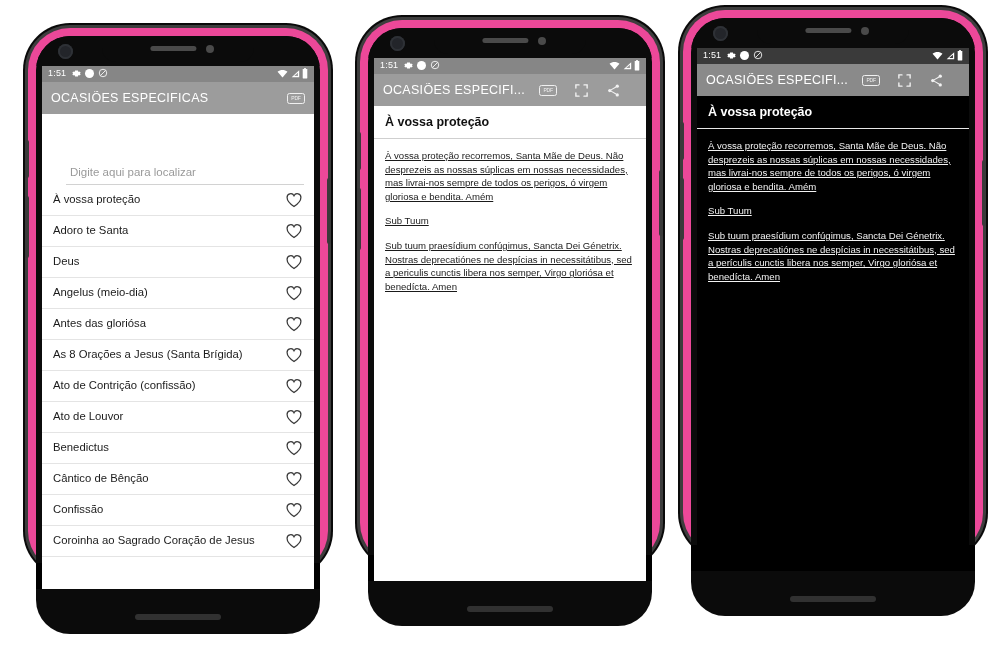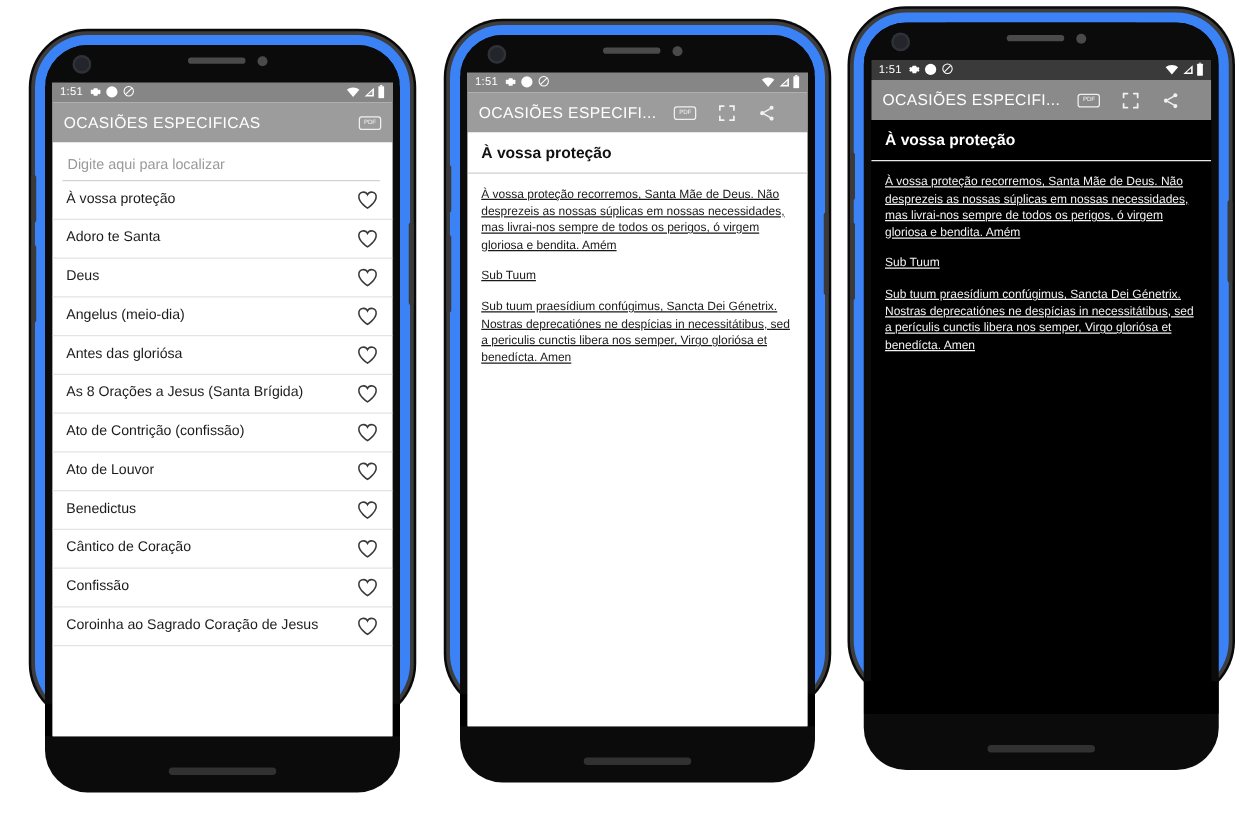--- a/index.html
+++ b/index.html
@@ -14,21 +14,21 @@
     font-family: "Liberation Sans", sans-serif;
     overflow: hidden;
   }
 
   
   .phone {
     position: absolute;
     width: 300px;
     height: 545px;
     border-radius: 42px;
-    background: #3b82f6;
+    background: #ec4899;
     box-shadow: 0 0 0 3px #3d3d3d, 0 0 0 5px #0a0a0a;
   }
   .phone.p1 { left: 28px;  top: 28px; }
   .phone.p2 { left: 360px; top: 20px; }
   .phone.p3 { left: 683px; top: 10px; }
 
   .bezel {
     position: absolute;
     left: 8px; top: 8px;
     width: 284px; height: 598px;
@@ -176,21 +176,21 @@
     display: flex; align-items: center; justify-content: center;
     font-size: 5px; color: #f0f0f0; letter-spacing: -0.2px;
     font-family: "Liberation Sans", sans-serif;
     box-sizing: border-box;
   }
   .ic-expand { width: 15px; height: 15px; display:block; }
   .ic-share  { width: 15px; height: 15px; display:block; }
 
   
   .list-body { background: #ffffff; height: 100%; }
-  .searchwrap { padding: 8px 10px 0 8px; }
+  .searchwrap { padding: 8px 10px 0 24px; margin-top: 40px; }
   .searchfield {
     width: 100%;
     border: none;
     border-bottom: 1px solid #d2d2d2;
     background: transparent;
     padding: 3px 0 6px 4px;
     font-size: 11.5px;
     color: #444;
     font-family: "Liberation Sans", sans-serif;
     box-sizing: border-box;
@@ -384,21 +384,21 @@
             </div>
             <div class="list-item">
               <span class="list-item-label">Benedictus</span>
               <span class="act">
                 <svg class="heart" viewBox="0 0 24 22">
                   <path fill="none" stroke="#3a3a3a" stroke-width="1.7" d="M12 20S2.5 13.6 2.5 7.6A5 5 0 0112 5.2a5 5 0 019.5 2.4C21.5 13.6 12 20 12 20z"></path>
                 </svg>
               </span>
             </div>
             <div class="list-item">
-              <span class="list-item-label">Cântico de Coração</span>
+              <span class="list-item-label">Cântico de Bênção</span>
               <span class="act">
                 <svg class="heart" viewBox="0 0 24 22">
                   <path fill="none" stroke="#3a3a3a" stroke-width="1.7" d="M12 20S2.5 13.6 2.5 7.6A5 5 0 0112 5.2a5 5 0 019.5 2.4C21.5 13.6 12 20 12 20z"></path>
                 </svg>
               </span>
             </div>
             <div class="list-item">
               <span class="list-item-label">Confissão</span>
               <span class="act">
                 <svg class="heart" viewBox="0 0 24 22">

